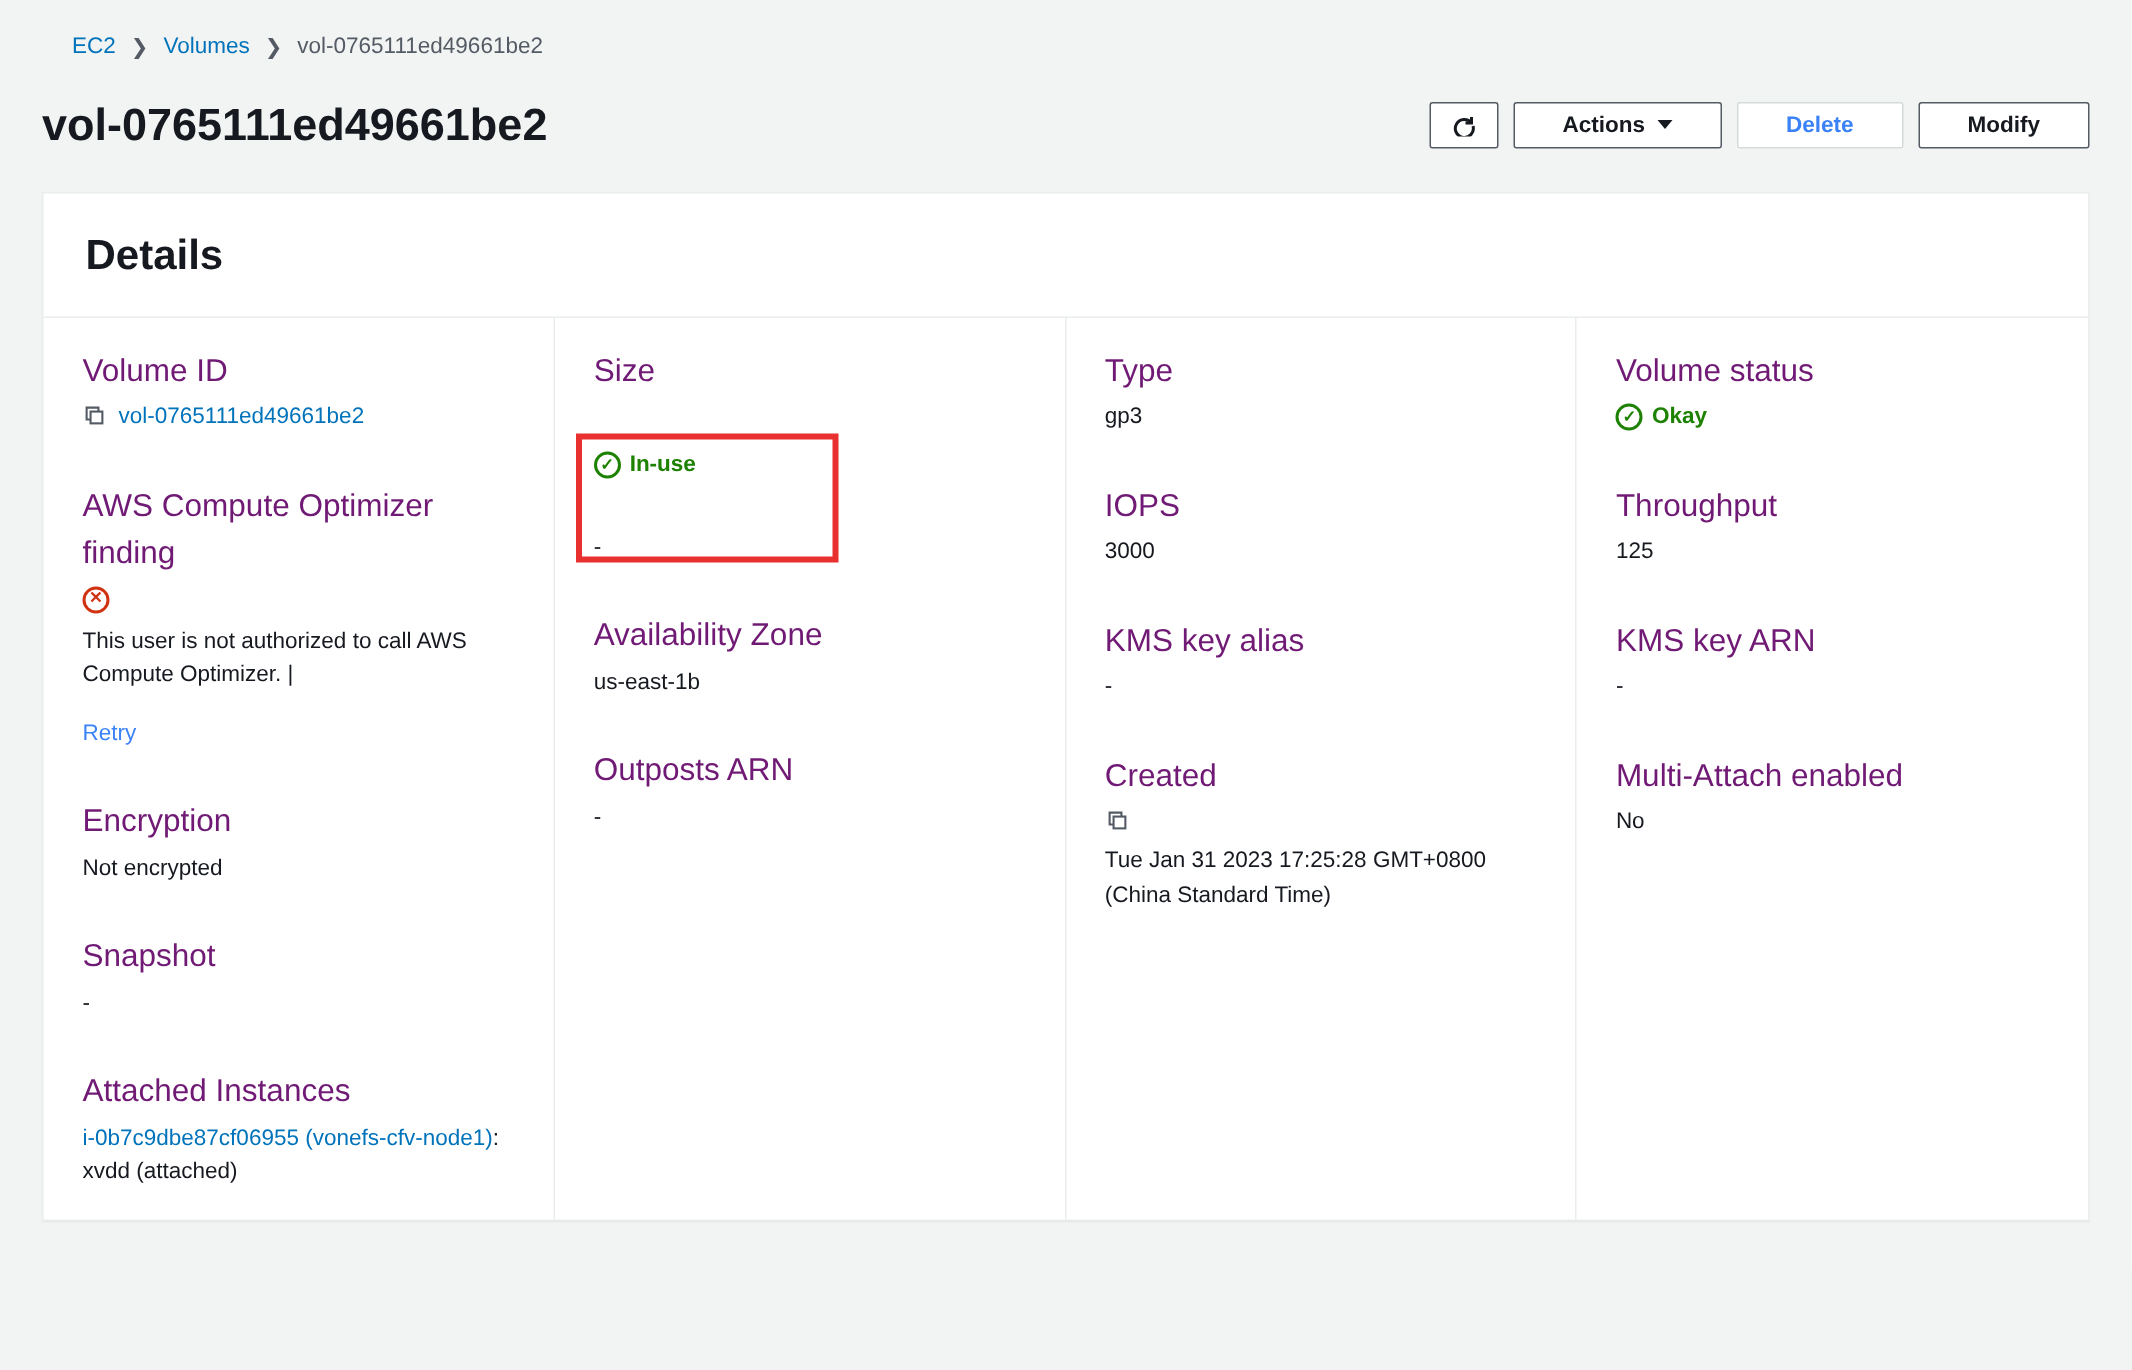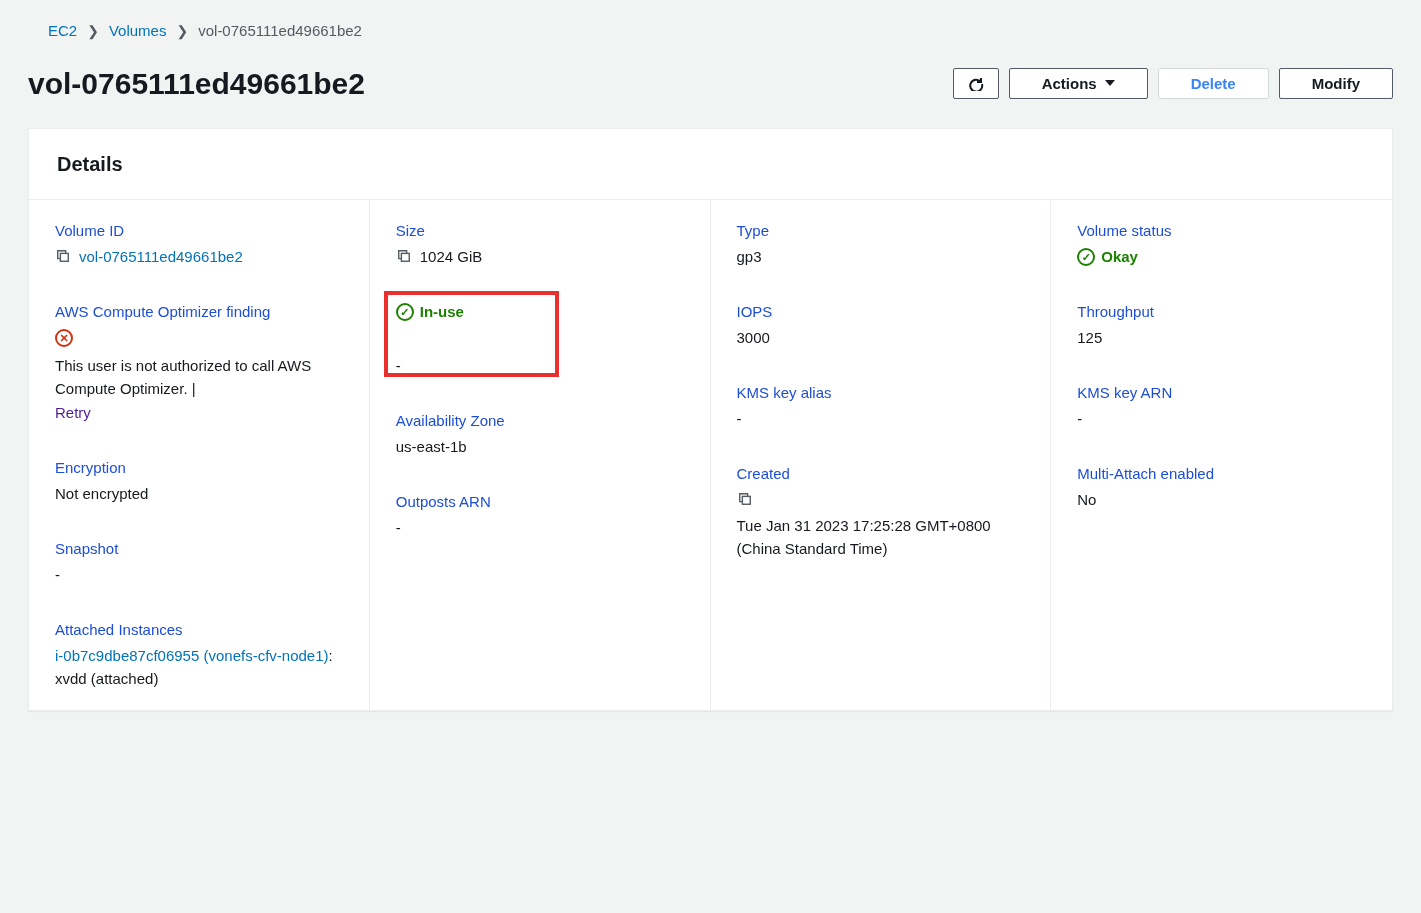--- a/index.html
+++ b/index.html
@@ -57,40 +57,40 @@
   }
   .refresh-svg { width: 16px; height: 16px; }
   .panel {
     background: #fff;
     border: 1px solid #eaeded;
     box-shadow: 0 1px 1px rgba(0,0,0,0.05);
   }
   .panel-header {
     padding: 20px 28px;
     border-bottom: 1px solid #eaeded;
-    font-size: 20px;
+    font-size: 28px;
     font-weight: 700;
   }
   .details-grid {
     display: grid;
     grid-template-columns: 1fr 1fr 1fr 1fr;
     gap: 0;
   }
   .col {
     padding: 20px 26px;
     border-right: 1px solid #eaeded;
     display: flex;
     flex-direction: column;
     gap: 32px;
   }
   .col:last-child { border-right: none; }
   .field { position: relative; }
   .field-label {
-    color: #1d4ed8;
-    font-size: 15px;
+    color: #701a75;
+    font-size: 21px;
     margin-bottom: 4px;
   }
   .field-value {
     color: #16191f;
     font-size: 15px;
     display: flex;
     align-items: flex-start;
     gap: 8px;
     flex-wrap: wrap;
   }
@@ -115,21 +115,21 @@
   .err-icon {
     width: 18px; height: 18px;
     border: 2px solid #d13212;
     border-radius: 50%;
     display: inline-flex; align-items: center; justify-content: center;
     font-size: 11px; color: #d13212; font-weight: 700;
     flex-shrink: 0;
     margin-top: 2px;
   }
   .err-text { color: #16191f; }
-  .retry-link { color: #4c1d95; text-decoration: none; display: block; margin-top: 2px; }
+  .retry-link { color: #3b82f6; text-decoration: none; display: block; margin-top: 16px; }
   .highlight-box {
     position: absolute;
     border: 4px solid #e8312f;
     top: -10px; left: -12px;
     width: 175px; height: 86px;
     pointer-events: none;
   }
   .attached-line { color: #16191f; }
   .attached-line a { color: #0073bb; text-decoration: none; }
 </style>
@@ -205,74 +205,65 @@
             <span>
               <a href="#">i-0b7c9dbe87cf06955 (vonefs-cfv-node1)</a><span>: xvdd (attached)</span>
             </span>
           </div>
         </div>
       </div>
 
       <div class="col">
         <div class="field">
           <div class="field-label">Size</div>
+        </div>
+        <div class="field">
+          <div class="highlight-box"></div>
+          <div class="field-value">
+            <span class="status-ok">
+              <span class="status-ok-icon">✓</span>
+              <span>In-use</span>
+            </span>
+          </div>
+        </div>
+        <div class="field">
+          <div class="field-value">-</div>
+        </div>
+        <div class="field">
+          <div class="field-label">Availability Zone</div>
+          <div class="field-value">us-east-1b</div>
+        </div>
+        <div class="field">
+          <div class="field-label">Outposts ARN</div>
+          <div class="field-value">-</div>
+        </div>
+      </div>
+
+      <div class="col">
+        <div class="field">
+          <div class="field-label">Type</div>
+          <div class="field-value">gp3</div>
+        </div>
+        <div class="field">
+          <div class="field-label">IOPS</div>
+          <div class="field-value">3000</div>
+        </div>
+        <div class="field">
+          <div class="field-label">KMS key alias</div>
+          <div class="field-value">-</div>
+        </div>
+        <div class="field">
+          <div class="field-label">Created</div>
           <div class="field-value">
             <span class="copy-icon">
               <svg width="14" height="14" viewBox="0 0 16 16" fill="none" stroke-width="1.6">
                   <rect x="5" y="5" width="9" height="9"></rect>
                   <path d="M11 5V2H2v9h3"></path>
                 </svg>
             </span>
-            <span>1024 GiB</span>
-          </div>
-        </div>
-        <div class="field">
-          <div class="highlight-box"></div>
-          <div class="field-value">
-            <span class="status-ok">
-              <span class="status-ok-icon">✓</span>
-              <span>In-use</span>
-            </span>
-          </div>
-        </div>
-        <div class="field">
-          <div class="field-value">-</div>
-        </div>
-        <div class="field">
-          <div class="field-label">Availability Zone</div>
-          <div class="field-value">us-east-1b</div>
-        </div>
-        <div class="field">
-          <div class="field-label">Outposts ARN</div>
-          <div class="field-value">-</div>
-        </div>
-      </div>
-
-      <div class="col">
-        <div class="field">
-          <div class="field-label">Type</div>
-          <div class="field-value">gp3</div>
-        </div>
-        <div class="field">
-          <div class="field-label">IOPS</div>
-          <div class="field-value">3000</div>
-        </div>
-        <div class="field">
-          <div class="field-label">KMS key alias</div>
-          <div class="field-value">-</div>
-        </div>
-        <div class="field">
-          <div class="field-label">Created</div>
-          <div class="field-value">
-            <span class="copy-icon">
-              <svg width="14" height="14" viewBox="0 0 16 16" fill="none" stroke-width="1.6">
-                  <rect x="5" y="5" width="9" height="9"></rect>
-                  <path d="M11 5V2H2v9h3"></path>
-                </svg>
-            </span>
             <span>Tue Jan 31 2023 17:25:28 GMT+0800 (China Standard Time)</span>
           </div>
         </div>
       </div>
 
       <div class="col">
         <div class="field">
           <div class="field-label">Volume status</div>
           <div class="field-value">
             <span class="status-ok">

